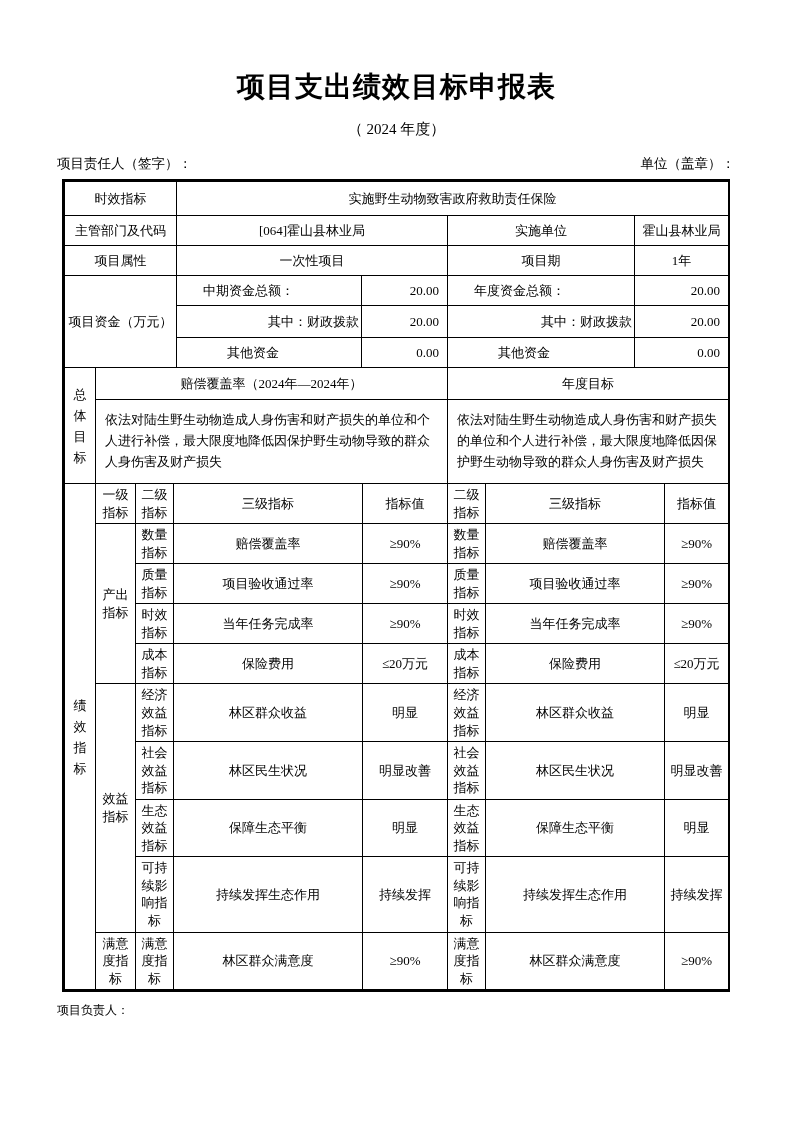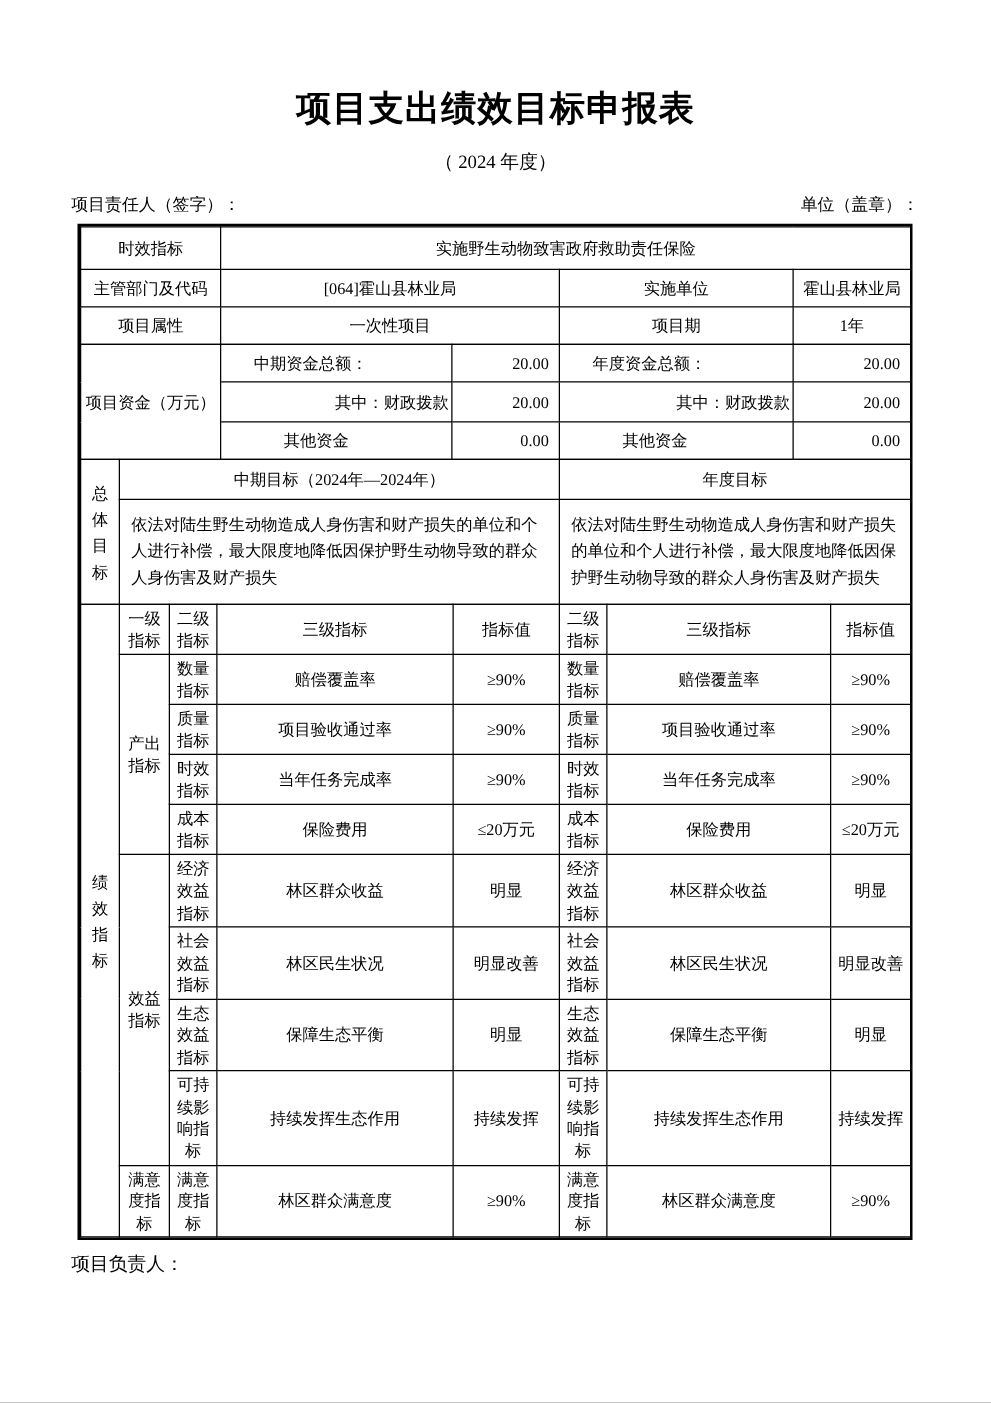--- a/index.html
+++ b/index.html
@@ -24,21 +24,21 @@
   td {
     border:1px solid #000; font-size:13px; text-align:center; vertical-align:middle;
     padding:2px; line-height:1.35; overflow:hidden; word-break:break-all;
   }
   .vtext { width:1em; margin:0 auto; line-height:21px; letter-spacing:0; }
   .lbl-left   { text-align:left; padding-left:26px; }
   .lbl-left2  { text-align:right; padding-left:24px; }
   .lbl-left3  { text-align:left; padding-left:50px;font-family:Liberation Serif, serif; }
   .num { text-align:right; padding-right:8px;margin-top:36px; }
   .goal { text-align:left; padding:6px 9px; line-height:1.6; vertical-align:middle; }
-  .footer { font-size:15px; margin:10px 0 0 57px; }
+  .footer { font-size:12px; margin:10px 0 0 57px; }
 </style>
 </head>
 <body>
 
 <div class="page">
 
   <div class="doc-title">项目支出绩效目标申报表</div>
   <div class="doc-subtitle">（  2024  年度）</div>
 
   <div class="sign-row">
@@ -110,21 +110,21 @@
       <colgroup>
           <col style="width:31px">
           <col style="width:352px">
           <col style="width:281px">
         </colgroup>
       <tbody>
           <tr style="height:32px">
         <td rowspan="2">
           <div class="vtext">总体目标</div>
         </td>
-        <td>中期目标（2024年—2024年）</td>
+        <td>赔偿覆盖率（2024年—2024年）</td>
         <td>年度目标</td>
       </tr>
       <tr style="height:84px">
         <td class="goal">依法对陆生野生动物造成人身伤害和财产损失的单位和个人进行补偿，最大限度地降低因保护野生动物导致的群众人身伤害及财产损失</td>
         <td class="goal">依法对陆生野生动物造成人身伤害和财产损失的单位和个人进行补偿，最大限度地降低因保护野生动物导致的群众人身伤害及财产损失</td>
       </tr>
     </tbody>
       </table>
 
     <table>

